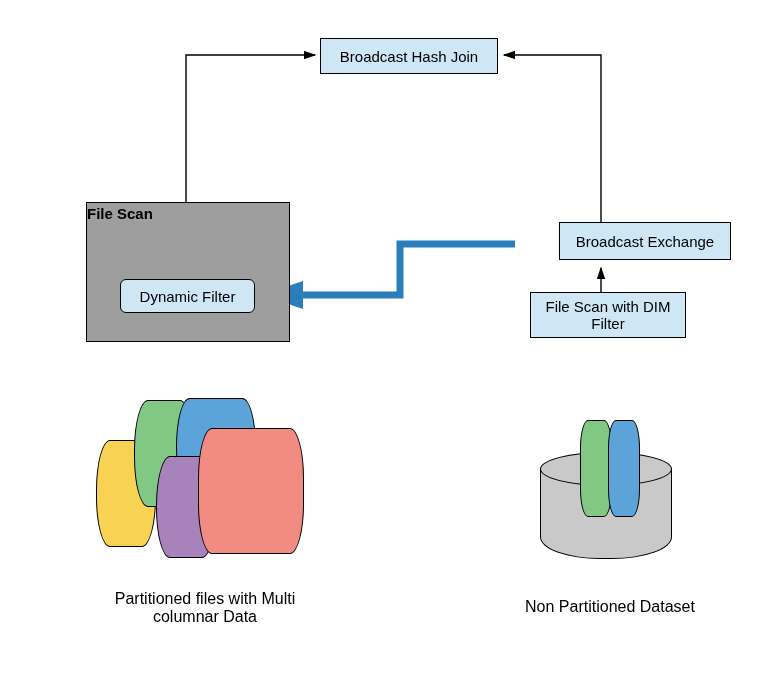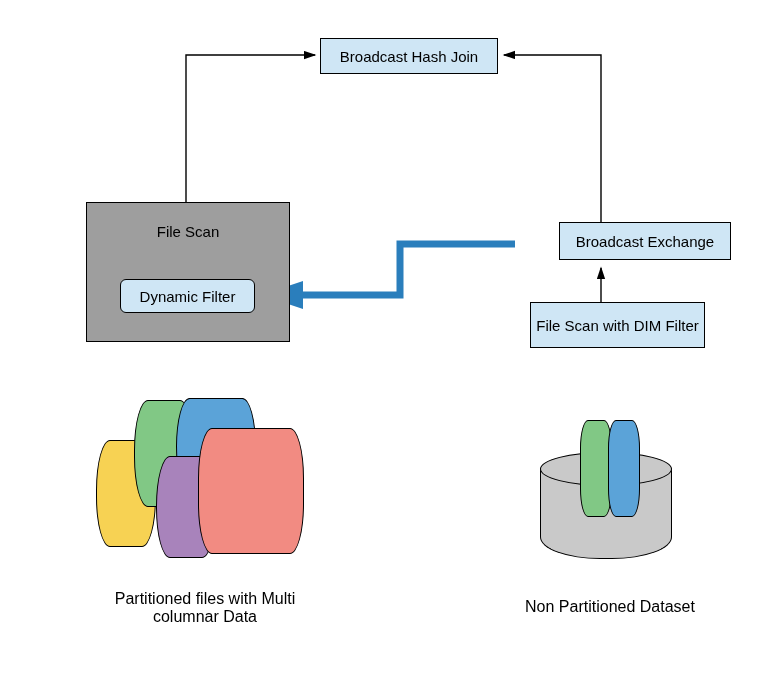--- a/index.html
+++ b/index.html
@@ -29,24 +29,25 @@
   }
   .greybox {
     position: absolute;
     background: #9e9e9e;
     border: 1px solid #000;
     box-sizing: border-box;
   }
   .greylabel {
     position: absolute;
     font-size: 15px;
-    text-align: center;
+    text-align: left;
     width: 100%;
-    top: 20px;
+    top: 2px;
     left: 0;
+    font-weight: bold;
   }
   .caption {
     position: absolute;
     font-size: 16px;
     text-align: center;
   }
   svg { position: absolute; top: 0; left: 0; }
 
   
   .col {
@@ -101,21 +102,21 @@
 <div class="box" style="left:320px; top:38px; width:178px; height:36px;">Broadcast Hash Join</div>
 
 <div class="greybox" style="left:86px; top:202px; width:204px; height:140px;">
   <div class="greylabel">File Scan</div>
 </div>
 
 <div class="box" style="left:120px; top:279px; width:135px; height:34px;border-radius:6px;">Dynamic Filter</div>
 
 <div class="box" style="left:515px; top:222px; width:172px; height:38px;margin-left:44px;">Broadcast Exchange</div>
 
-<div class="box" style="left:530px; top:302px; width:175px; height:46px;">File Scan with DIM Filter</div>
+<div class="box" style="left:530px; top:292px; width:156px; height:46px;">File Scan with DIM Filter</div>
 
 <div class="col yellow" style="left:96px;  top:440px; width:58px;  height:105px;"></div>
 <div class="col green" style="left:134px; top:400px; width:58px;  height:105px;"></div>
 <div class="col blue" style="left:176px; top:398px; width:78px;  height:95px;"></div>
 <div class="col purple" style="left:156px; top:456px; width:58px;  height:100px;"></div>
 <div class="col red" style="left:198px; top:428px; width:104px; height:124px;"></div>
 
 <div class="cyl-body" style="left:540px; top:468px; width:130px; height:90px;"></div>
 <div class="cyl-top" style="left:540px; top:452px; width:130px; height:32px;"></div>
 <div class="col green" style="left:580px; top:420px; width:30px; height:95px; border-radius:8px/28px;"></div>

